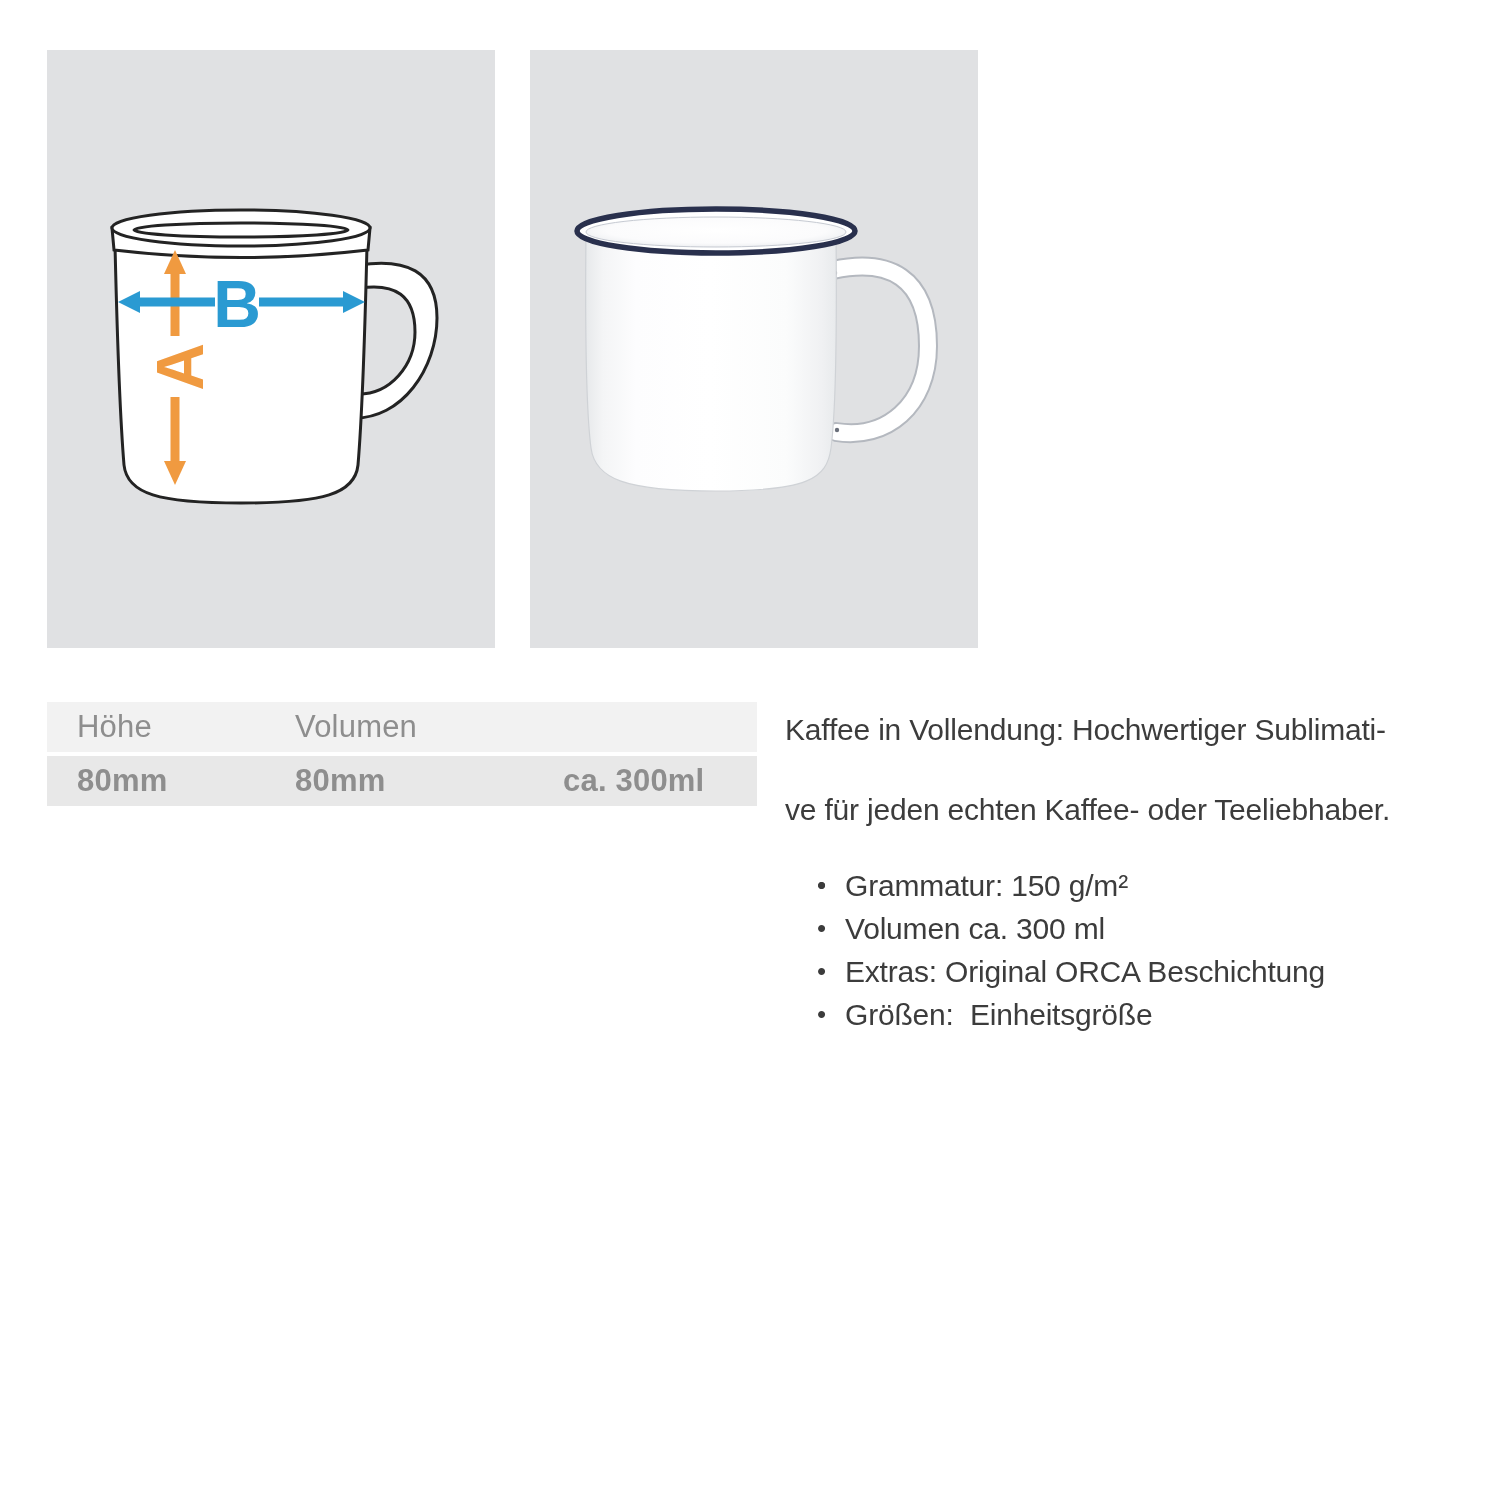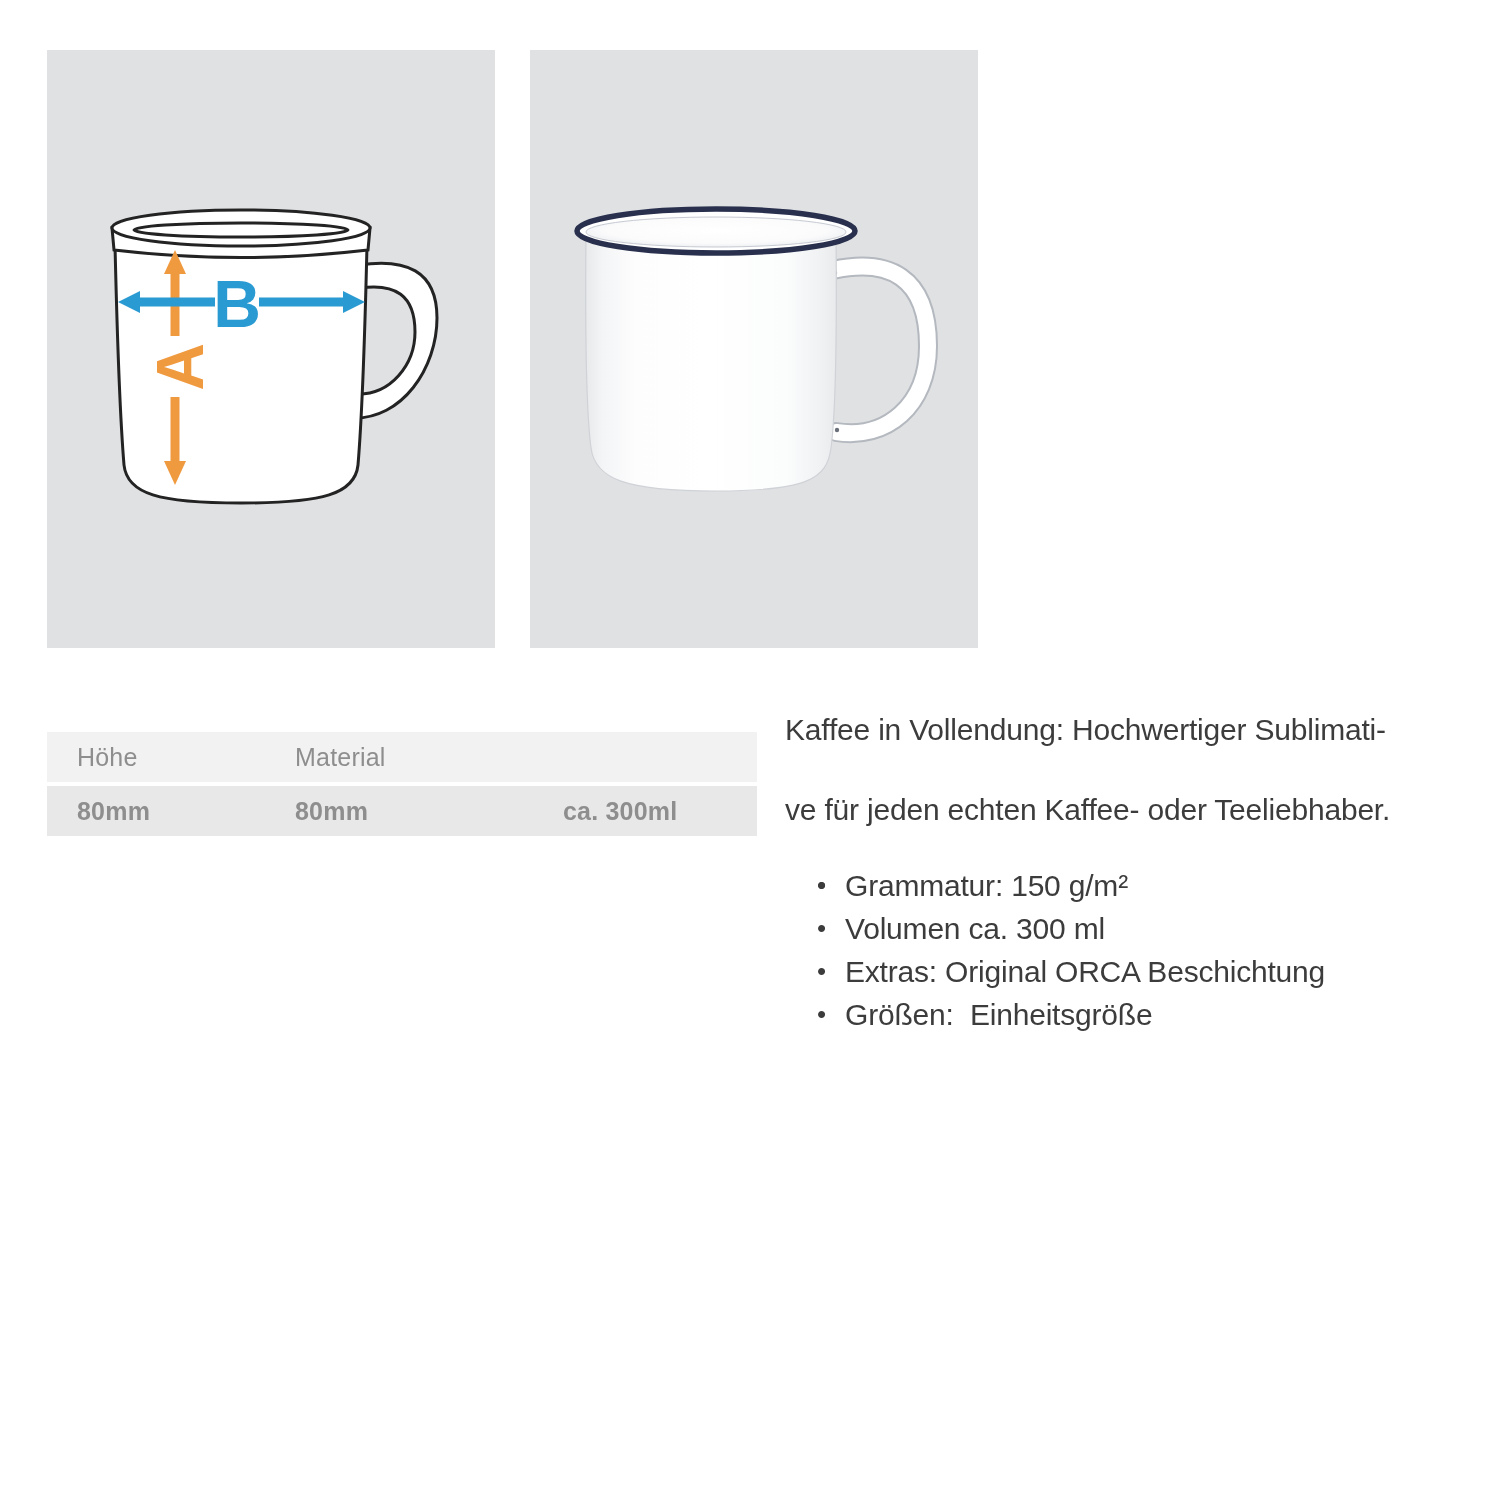--- a/index.html
+++ b/index.html
@@ -5,21 +5,21 @@
   html,body{margin:0;padding:0;background:#ffffff;}
   body{font-family:"Liberation Sans", sans-serif;}
   .stage{position:relative;width:1500px;height:1500px;background:#ffffff;overflow:hidden;}
 
   .panel{position:absolute;top:50px;width:448px;height:598px;background:#e0e1e3;}
   .panel-1{left:47px;}
   .panel-2{left:530px;}
   .panel svg{display:block;width:448px;height:598px;}
 
   
-  .spec-table{position:absolute;left:47px;top:732px;width:710px;color:#8e8e8e;font-size:25px;}
+  .spec-table{position:absolute;left:47px;top:702px;width:710px;color:#8e8e8e;font-size:31px;}
   .spec-row{display:grid;grid-template-columns:218px 268px 1fr;align-items:center;}
   .spec-head{background:#f2f2f2;height:50px;margin-bottom:4px;}
   .spec-vals{background:#e8e8e8;height:50px;font-weight:bold;}
   .spec-cell{padding-left:30px;white-space:nowrap;letter-spacing:0.2px;}
 
   
   .desc{position:absolute;left:785px;top:710px;width:720px;color:#3c3c3c;}
   .desc-par{font-size:30px;line-height:40px;letter-spacing:-0.2px;white-space:nowrap;}
   .desc-list{margin:34px 0 0 0;padding:0;list-style:none;}
   .desc-list li{position:relative;font-size:30px;line-height:43px;padding-left:60px;letter-spacing:-0.2px;white-space:nowrap;}
@@ -95,21 +95,21 @@
       <g>
         <ellipse cx="186" cy="181" rx="139" ry="22" fill="#ffffff" stroke="#29304d" stroke-width="5.5"></ellipse>
         <ellipse cx="186" cy="182" rx="130" ry="15" fill="url(#insideGrad)" stroke="#c6cad2" stroke-width="1"></ellipse>
       </g>
     </svg>
   </div>
 
   <div class="spec-table">
     <div class="spec-row spec-head">
       <div class="spec-cell">Höhe</div>
-      <div class="spec-cell">Material</div>
+      <div class="spec-cell">Volumen</div>
     </div>
     <div class="spec-row spec-vals">
       <div class="spec-cell">80mm</div>
       <div class="spec-cell">80mm</div>
       <div class="spec-cell">ca. 300ml</div>
     </div>
   </div>
 
   <div class="desc">
     <div class="desc-par">

